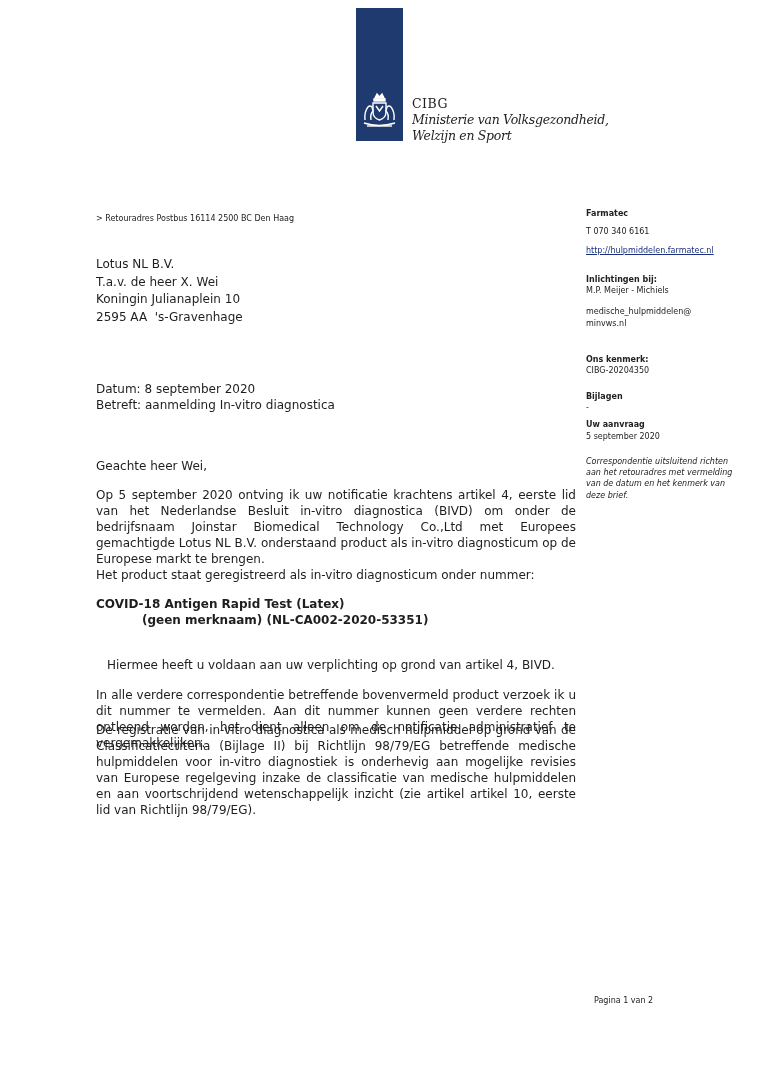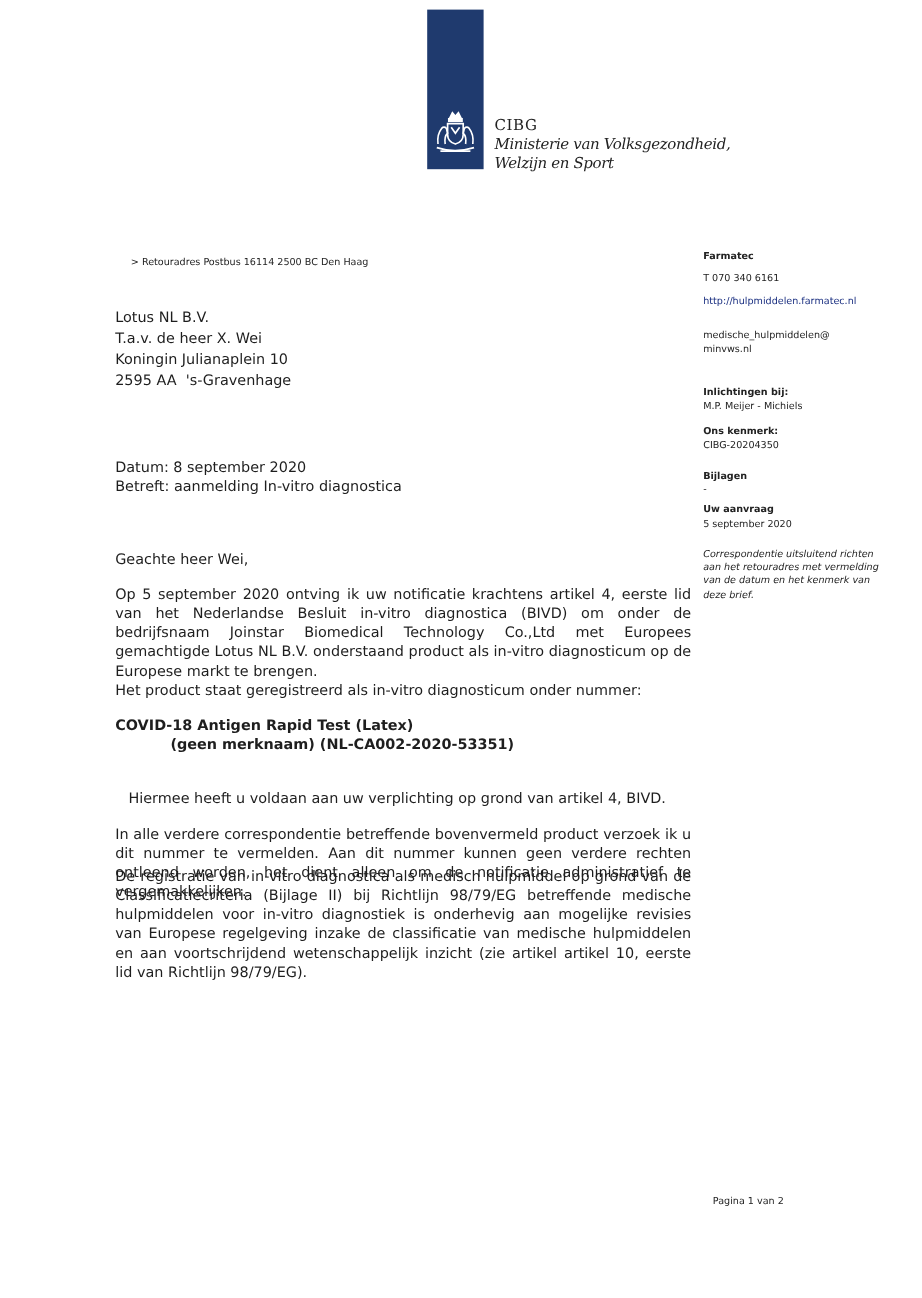--- a/index.html
+++ b/index.html
@@ -11,40 +11,40 @@
   .abs { position: absolute; }
   .logo-bar {
     left: 356px; top: 8px; width: 47px; height: 133px;
     background: #1f3a6e;
   }
   .crest { position: absolute; left: 5px; top: 82px; width: 37px; height: 42px; }
   .org { left: 412px; top: 96px; font-family: "DejaVu Serif", serif; color: #222; }
   .org .name { font-size: 12.5px; letter-spacing: 0.5px; line-height: 16px; }
   .org .min { font-size: 12.5px; font-style: italic; line-height: 16px; letter-spacing: -0.3px; }
 
-  .return-addr { left: 96px; top: 214px; font-size: 8px; color: #222; margin-left: 13px; }
+  .return-addr { left: 96px; top: 214px; font-size: 8px; color: #222; }
   .recipient { left: 96px; top: 256px; font-size: 12px; line-height: 17.5px; }
   .recipient div { white-space: nowrap; }
 
   .meta { left: 96px; top: 381px; font-size: 12px; line-height: 16px; }
   .greeting { left: 96px; top: 459px; font-size: 12px; }
 
   .body-text { left: 96px; width: 480px; font-size: 12px; line-height: 16px; text-align: justify; }
   .p1 { top: 487px; }
   .p2 { top: 567px; }
   .product { left: 96px; top: 596px; font-size: 12px; font-weight: bold; line-height: 16px; }
   .product .line2 { padding-left: 46px; }
   .p3 { top: 657px; margin-left: 11px; }
   .p4 { top: 687px; }
   .p5 { top: 722px; }
 
   .sidebar { left: 586px; top: 208px; width: 150px; font-size: 8px; line-height: 11.3px; color: #222; }
   .sidebar .hd { font-weight: bold; }
   .sidebar .blk { margin-bottom: 7px; }
-  .sidebar a { color: #1a2f80; }
+  .sidebar a { color: #1a2f80; text-decoration: underline; }
   .sidebar .note { font-style: italic; }
   .footer { left: 594px; top: 996px; font-size: 8px; color: #222; }
 </style>
 </head>
 <body>
 
 <div class="abs logo-bar">
   <svg class="crest" viewBox="0 0 37 42">
     <g fill="none" stroke="#ffffff" stroke-width="1.4">
       <path d="M14 8 l2 -4 l2.5 3 l2.5 -3 l2 4 z" fill="#ffffff"></path>
@@ -95,27 +95,27 @@
 <div class="abs sidebar">
   <div class="blk">
     <div class="hd">Farmatec</div>
   </div>
   <div class="blk">
     <div>T 070 340 6161</div>
   </div>
   <div class="blk" style="margin-bottom:18px">
     <a>http://hulpmiddelen.farmatec.nl</a>
   </div>
+  <div class="blk" style="margin-bottom:10px">
+    <div class="hd">Inlichtingen bij:</div>
+    <div>M.P. Meijer - Michiels</div>
+  </div>
   <div class="blk" style="margin-bottom:25px">
     <div>medische_hulpmiddelen@</div>
     <div>minvws.nl</div>
-  </div>
-  <div class="blk" style="margin-bottom:10px">
-    <div class="hd">Inlichtingen bij:</div>
-    <div>M.P. Meijer - Michiels</div>
   </div>
   <div class="blk" style="margin-bottom:14px">
     <div class="hd">Ons kenmerk:</div>
     <div>CIBG-20204350</div>
   </div>
   <div class="blk" style="margin-bottom:6px">
     <div class="hd">Bijlagen</div>
     <div>-</div>
   </div>
   <div class="blk" style="margin-bottom:14px">

